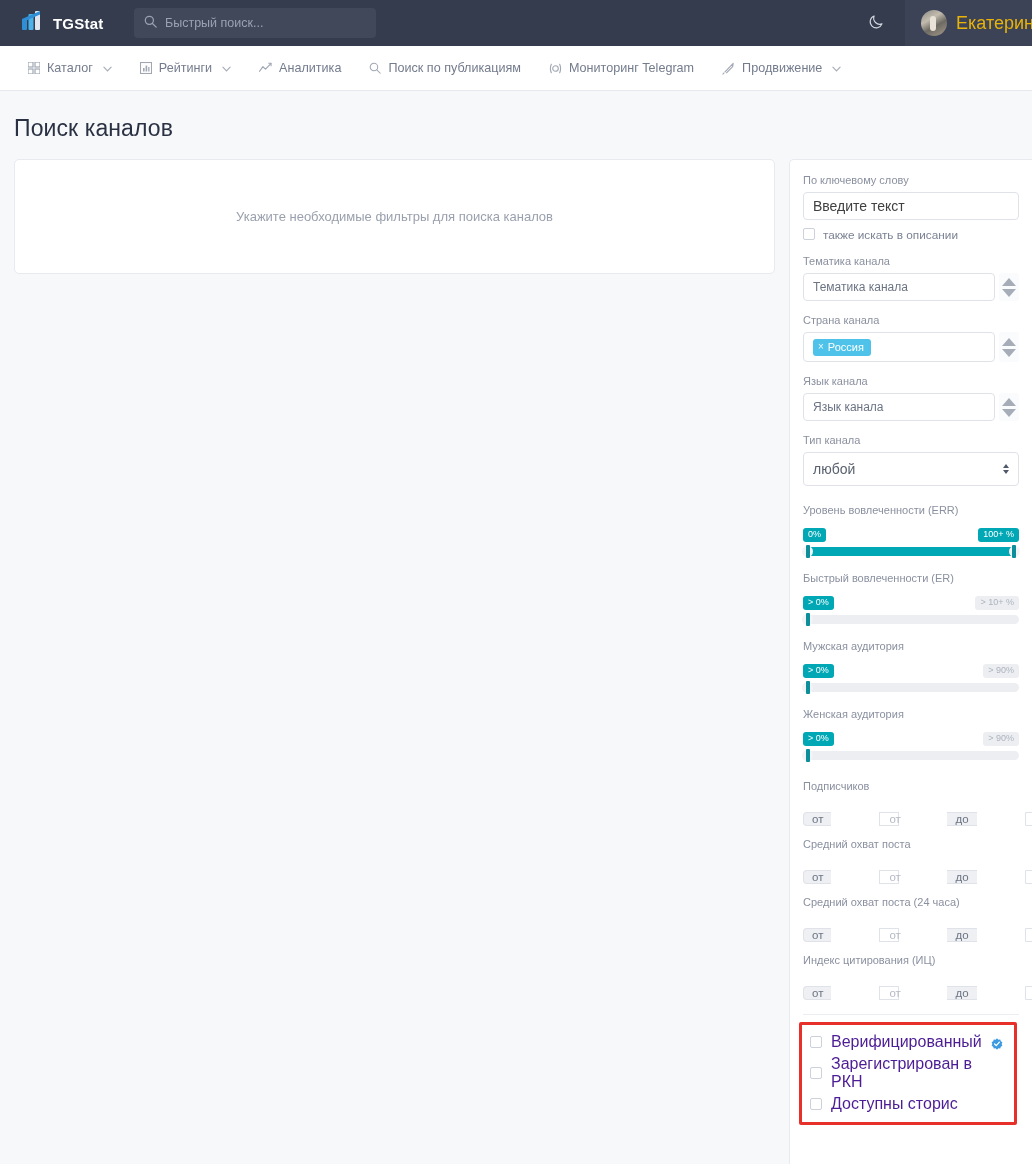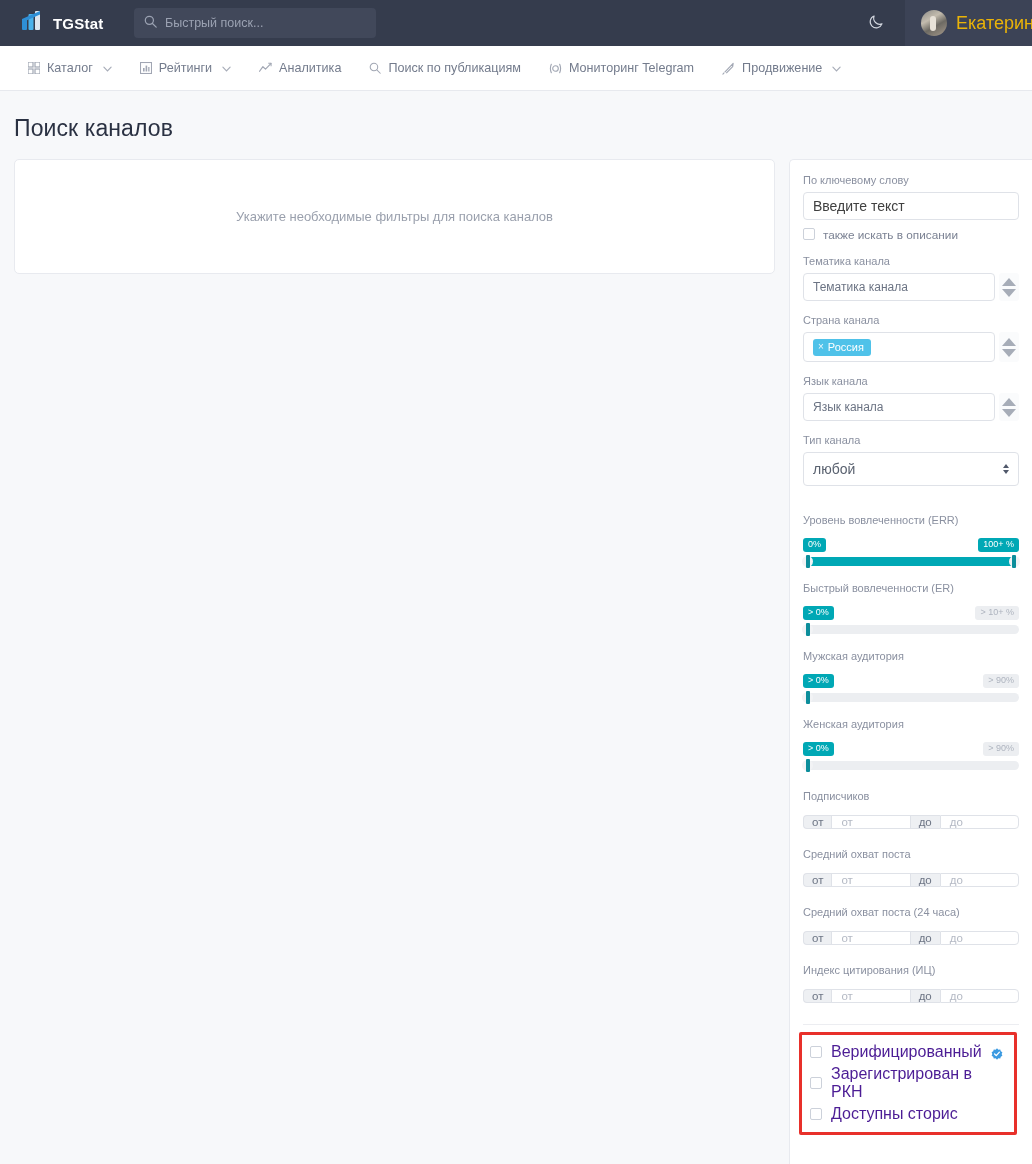--- a/index.html
+++ b/index.html
@@ -191,21 +191,21 @@
   .handle {
     position: absolute; top: -2px; width: 4px; height: 13px;
     background: #0c8e9b; border-radius: 1px;
   }
   .handle-round {
     position: absolute; top: -1px; width: 11px; height: 11px;
     border-radius: 50%; background: #f2f3f5;
   }
 
   
-  .range-row { display: flex; align-items: center; height: 28px; }
+  .range-row { display: flex; align-items: flex-end; height: 28px; gap: 48px; }
   .range-addon {
     background: #eef0f3; border: 1px solid #dfe2e8;
     color: #6c7484; font-size: 11.5px;
     display: flex; align-items: center; padding: 0 8px;
   }
   .range-addon.first { border-radius: 4px 0 0 4px; border-right: none; }
   .range-addon.mid { border-left: none; border-right: none; }
   .range-field {
     border: 1px solid #dfe2e8; background: #fff;
     display: flex; align-items: center; padding: 0 9px;
@@ -427,21 +427,21 @@
       <div class="f-select">
         <span>любой</span>
         <span class="updown">
           <span class="ud-up"></span>
             <span class="ud-dn"></span>
         </span>
       </div>
     </div>
 
 
-    <div style="margin-top:28px">
+    <div style="margin-top:18px">
       <div class="f-label">Уровень вовлеченности (ERR)</div>
       <div class="slider-wrap">
         <div class="slider-labels">
           <span class="bubble" style="left:0">0%</span>
           <span class="bubble right">100+ %</span>
         </div>
         <div class="track">
           <span class="fill" style="left:4px;right:4px"></span>
           <span class="handle-round" style="left:-1px"></span>
           <span class="handle-round" style="right:-1px"></span>

